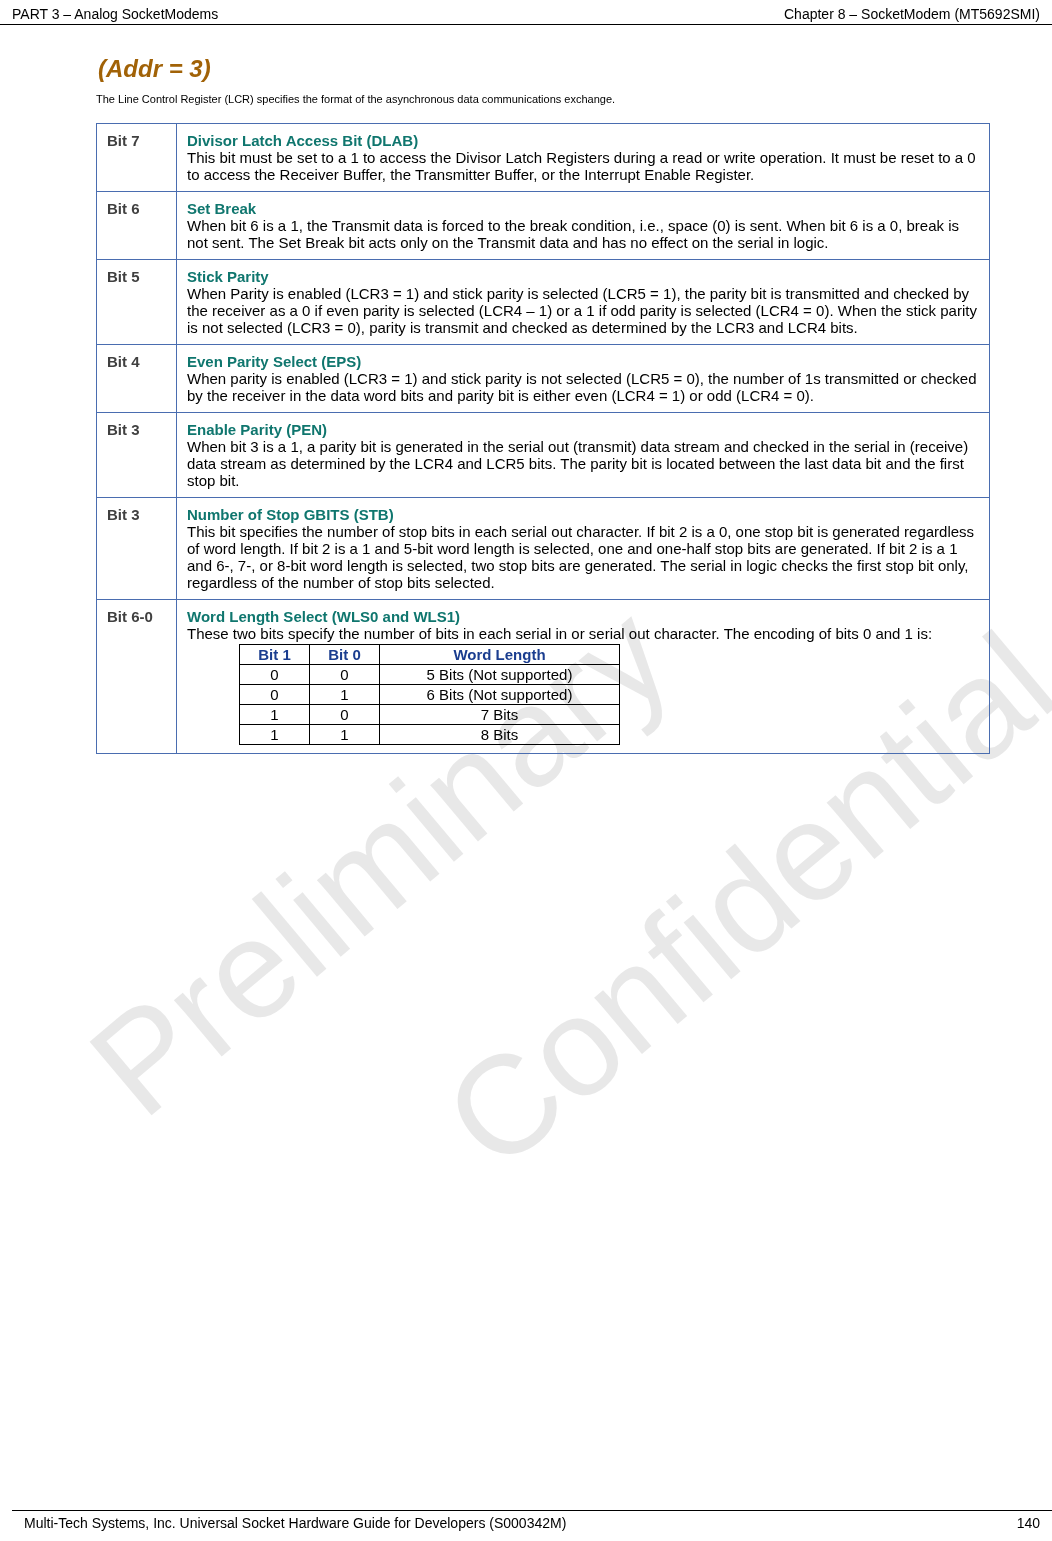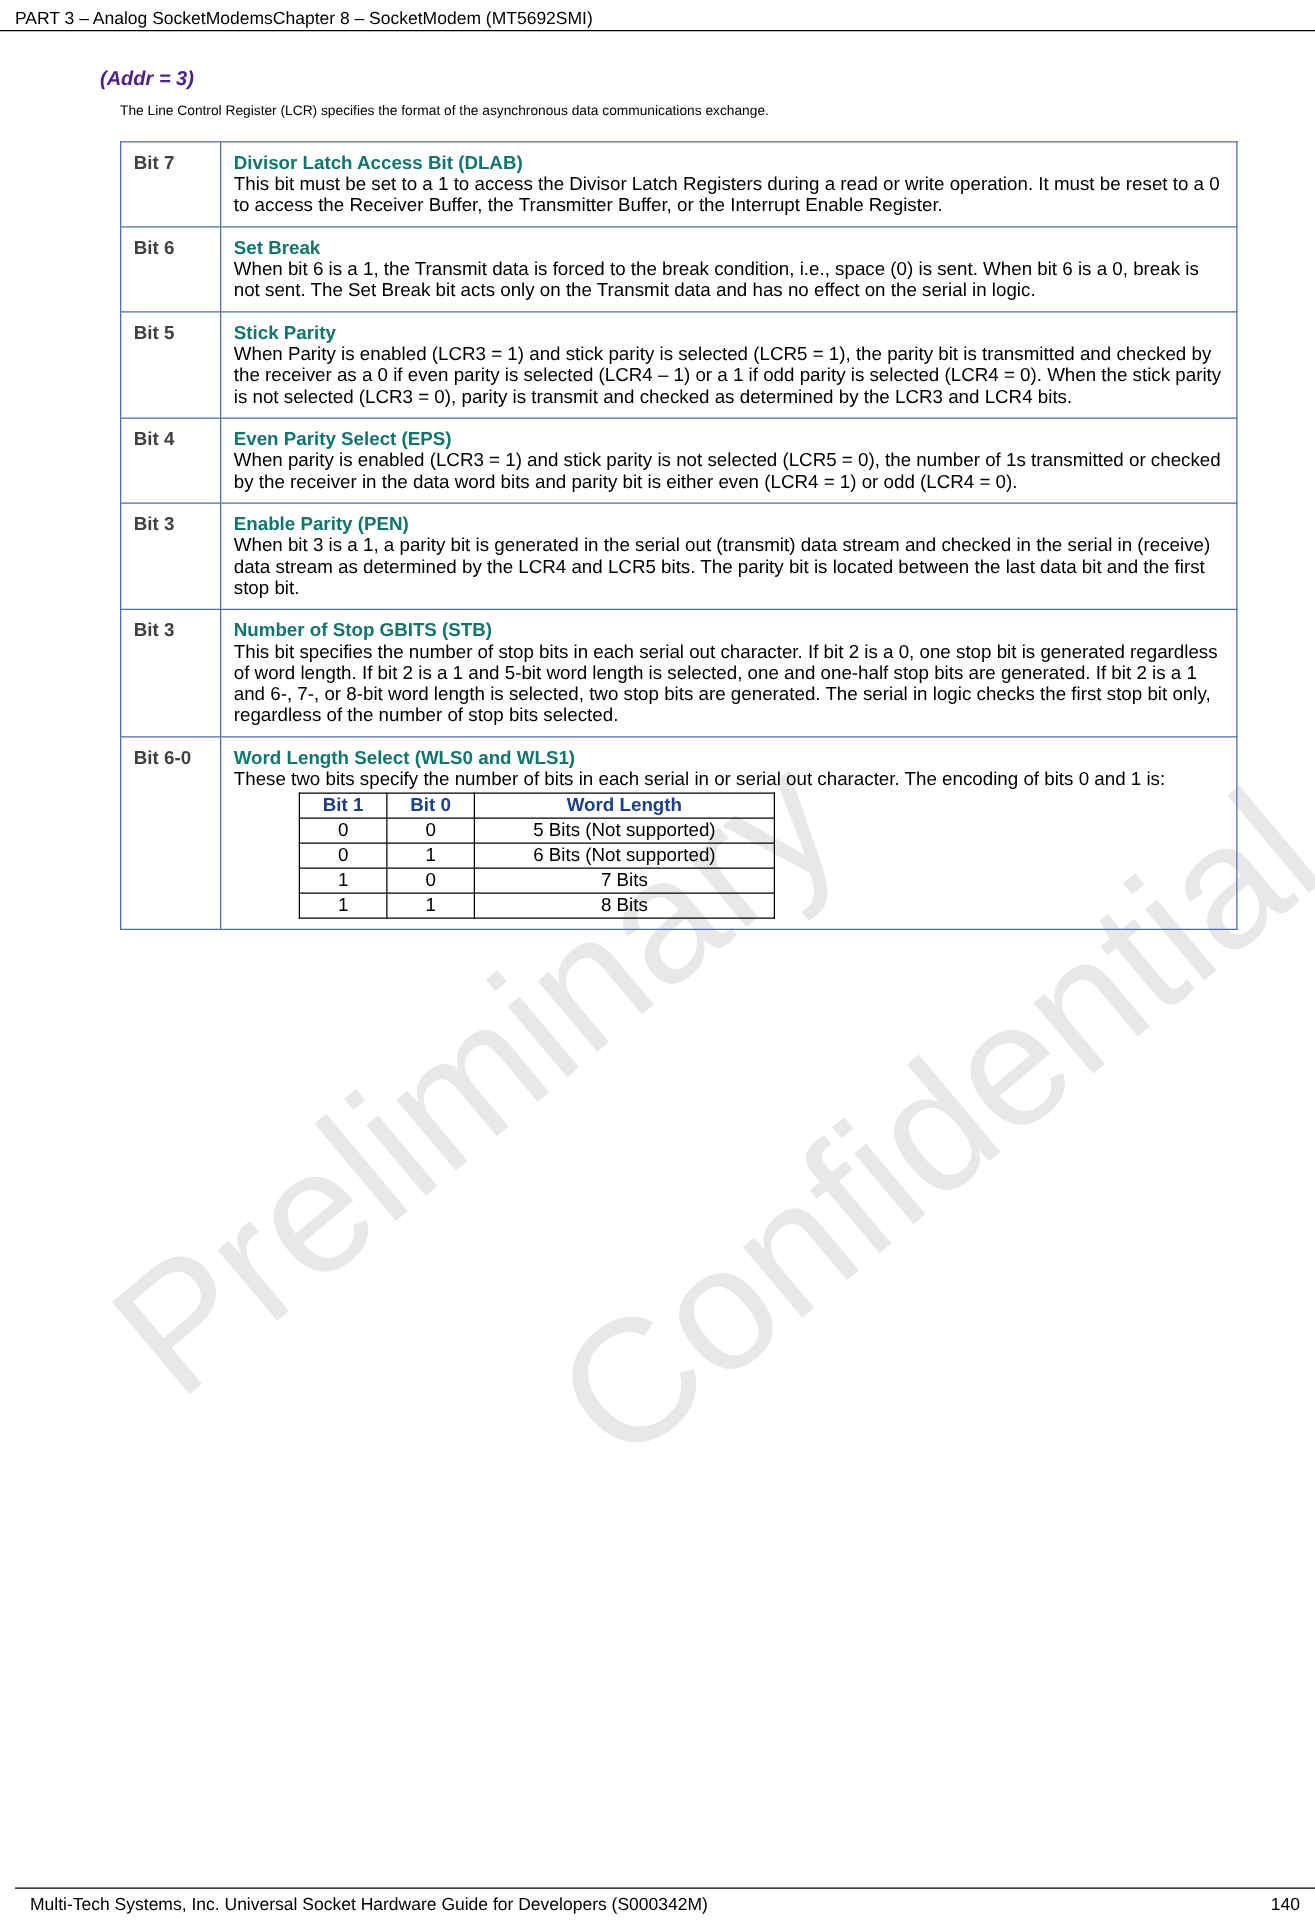--- a/index.html
+++ b/index.html
@@ -19,20 +19,21 @@
       color: rgba(150,150,150,0.22);
       font-weight: 400;
       pointer-events: none;
       z-index: 0;
       transform-origin: center center;
     }
     .wm1 { left: 30px; top: 780px; transform: rotate(-40deg); }
     .wm2 { left: 380px; top: 820px; transform: rotate(-40deg); }
     .header {
       display: flex;
+      justify-content: space-between;
       border-bottom: 1px solid #000;
       padding: 6px 12px 2px 12px;
       font-size: 14px;
       position: relative;
       z-index: 1;
     }
     .content {
       padding: 30px 62px 0 62px;
       position: relative;
       z-index: 1;
@@ -40,25 +41,25 @@
     .title {
       color: #1a3d8f;
       font-weight: bold;
       font-style: italic;
       font-size: 22px;
       border-bottom: 1px solid #1a3d8f;
       padding-bottom: 2px;
       margin-bottom: 8px;
     }
     .subtitle {
-      color: #4c1d95;
+      color: #a16207;
       font-weight: bold;
       font-style: italic;
-      font-size: 16px;
-      margin-left: 18px;
+      font-size: 24px;
+      margin-left: 36px;
       margin-bottom: 10px;
     }
     .intro {
       margin-left: 34px;
       margin-bottom: 18px;
       font-size: 11px;
     }
     table.main {
       width: 100%;
       border-collapse: collapse;

